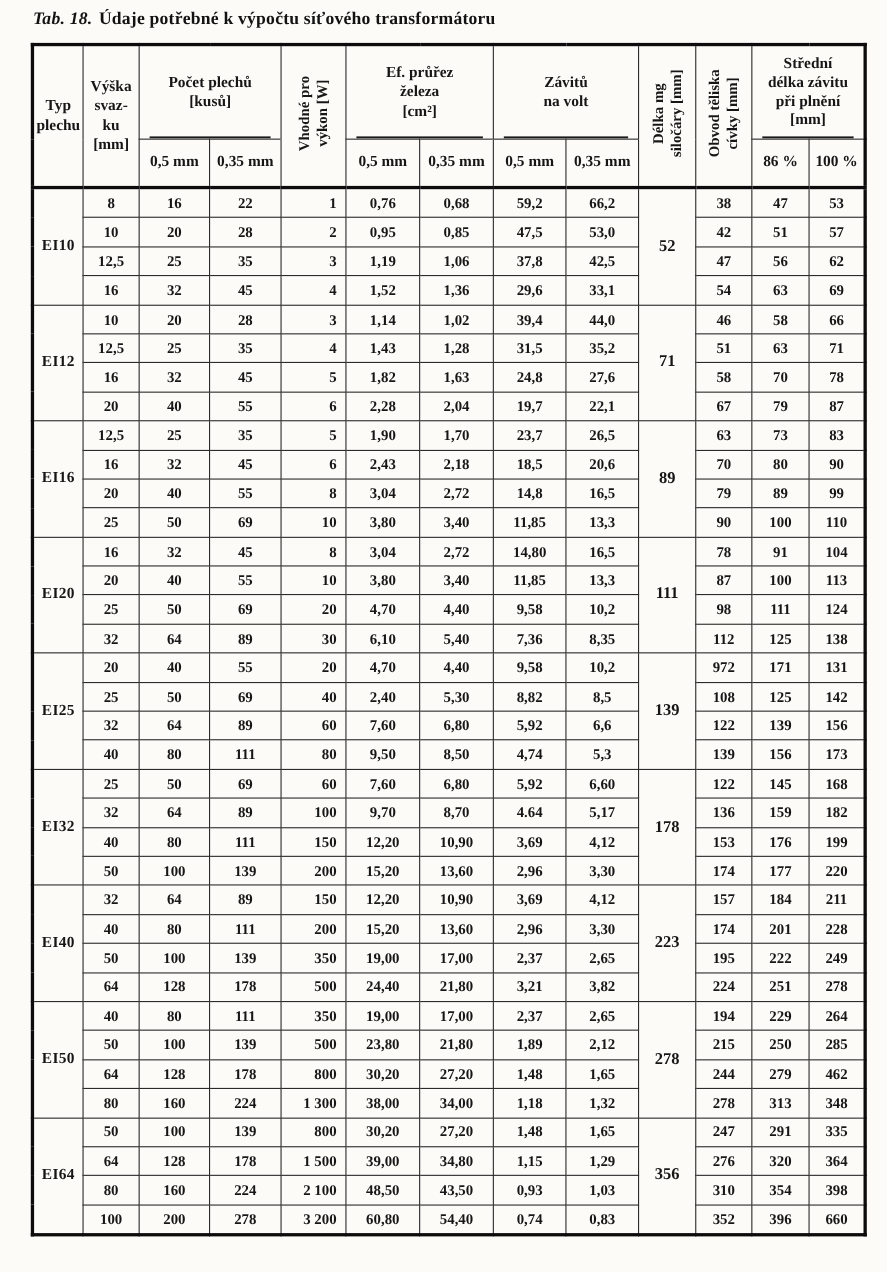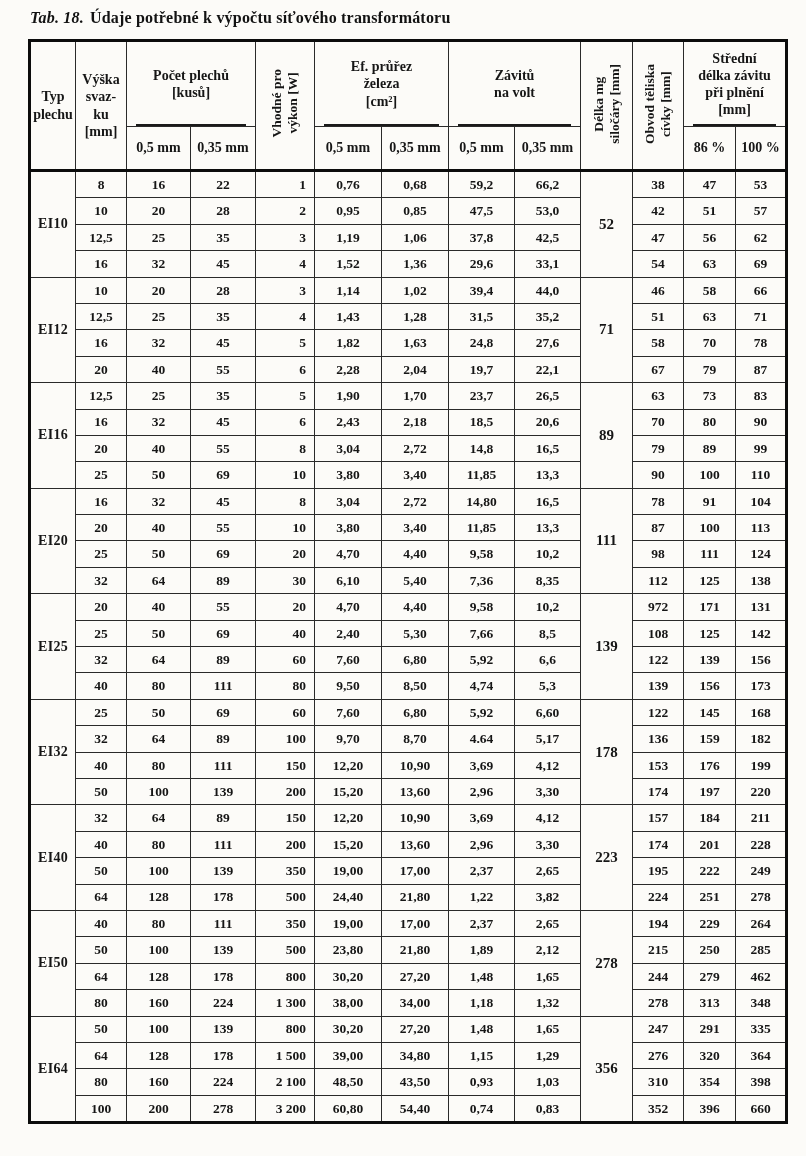--- a/index.html
+++ b/index.html
@@ -361,21 +361,21 @@
         <td class="c-s50">171</td>
         <td class="c-s100">131</td>
       </tr>
       <tr>
         <td class="c-vyska">25</td>
         <td class="c-p05">50</td>
         <td class="c-p035">69</td>
         <td class="c-vykon">40</td>
         <td class="c-ef05">2,40</td>
         <td class="c-ef035">5,30</td>
-        <td class="c-z05">7,66</td>
+        <td class="c-z05">8,82</td>
         <td class="c-z035">8,5</td>
         <td class="c-obvod">108</td>
         <td class="c-s50">125</td>
         <td class="c-s100">142</td>
       </tr>
       <tr>
         <td class="c-vyska">32</td>
         <td class="c-p05">64</td>
         <td class="c-p035">89</td>
         <td class="c-vykon">60</td>
@@ -444,21 +444,21 @@
       <tr>
         <td class="c-vyska">50</td>
         <td class="c-p05">100</td>
         <td class="c-p035">139</td>
         <td class="c-vykon">200</td>
         <td class="c-ef05">15,20</td>
         <td class="c-ef035">13,60</td>
         <td class="c-z05">2,96</td>
         <td class="c-z035">3,30</td>
         <td class="c-obvod">174</td>
-        <td class="c-s50">197</td>
+        <td class="c-s50">177</td>
         <td class="c-s100">220</td>
       </tr>
       <tr>
         <td class="c-typ" rowspan="4">EI40</td>
         <td class="c-vyska">32</td>
         <td class="c-p05">64</td>
         <td class="c-p035">89</td>
         <td class="c-vykon">150</td>
         <td class="c-ef05">12,20</td>
         <td class="c-ef035">10,90</td>
@@ -495,21 +495,21 @@
         <td class="c-s50">222</td>
         <td class="c-s100">249</td>
       </tr>
       <tr>
         <td class="c-vyska">64</td>
         <td class="c-p05">128</td>
         <td class="c-p035">178</td>
         <td class="c-vykon">500</td>
         <td class="c-ef05">24,40</td>
         <td class="c-ef035">21,80</td>
-        <td class="c-z05">1,22</td>
+        <td class="c-z05">3,21</td>
         <td class="c-z035">3,82</td>
         <td class="c-obvod">224</td>
         <td class="c-s50">251</td>
         <td class="c-s100">278</td>
       </tr>
       <tr>
         <td class="c-typ" rowspan="4">EI50</td>
         <td class="c-vyska">40</td>
         <td class="c-p05">80</td>
         <td class="c-p035">111</td>

